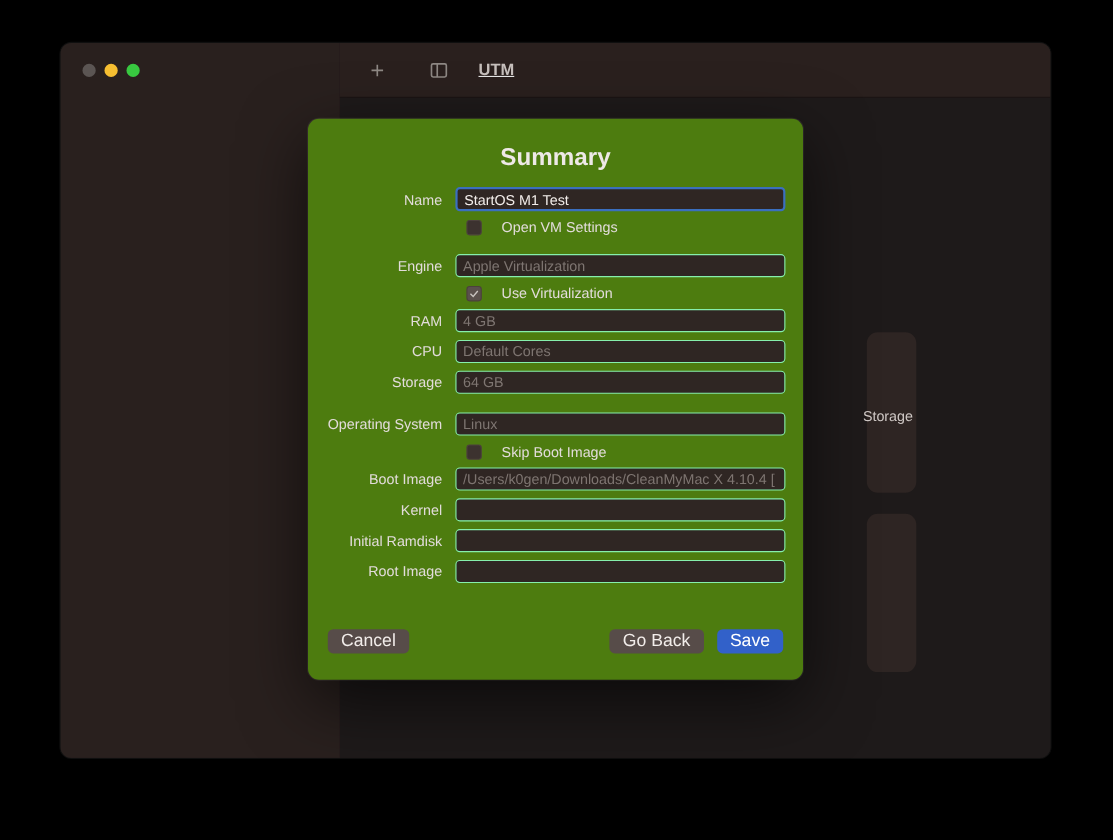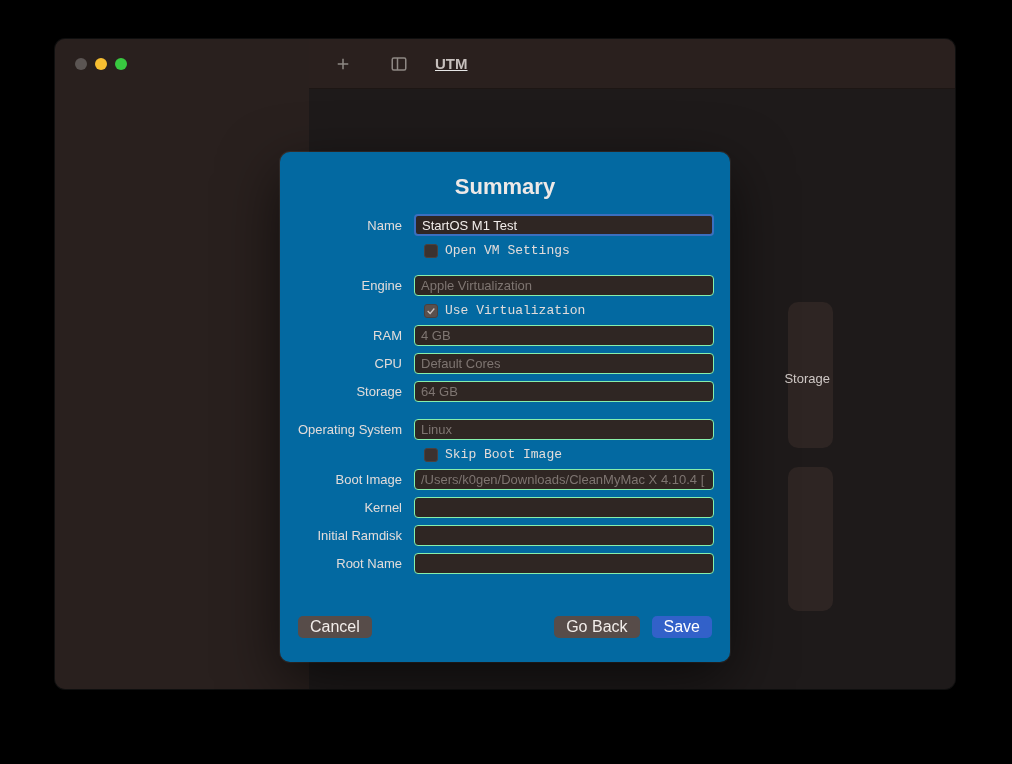--- a/index.html
+++ b/index.html
@@ -102,26 +102,25 @@
     }
     .gallery-card.one { top: 213px; height: 146px; }
     .gallery-card.two { top: 378px; height: 144px; }
 
     .sheet {
       position: absolute;
       left: 280px;
       top: 108px;
       width: 450px;
       height: 510px;
-      background: #0369a1;
+      background: #4d7c0f;
       border-radius: 10px;
       box-shadow: 0 20px 60px rgba(0,0,0,0.6), 0 0 0 1px rgba(255,255,255,0.08);
       display: flex;
       flex-direction: column;
-      margin-top: 44px;
     }
     .sheet-title {
       font-size: 22px;
       font-weight: 600;
       text-align: center;
       padding: 22px 0 14px;
       color: #EEE9E7;
     }
     .sheet-body {
       flex: 1;
@@ -156,24 +155,23 @@
     }
     input.field.active {
       color: #F2EDEA;
       border: 2px solid #3B6FBF;
       background: #2F2623;
       height: 22px;
     }
     .checkbox-row {
       display: flex;
       align-items: center;
-      gap: 7px;
+      gap: 18px;
       padding-left: 128px;
       margin-bottom: 7px;
-      font-family: Liberation Mono, monospace;
     }
     .checkbox {
       width: 14px;
       height: 14px;
       border-radius: 3px;
       background: #3C322F;
       border: 1px solid #4C403D;
       display: flex;
       align-items: center;
       justify-content: center;
@@ -317,21 +315,21 @@
       <div class="label">Kernel</div>
       <div class="value"><input class="field" readonly="" value="" style=""></div>
     </div>
 
     <div class="row">
       <div class="label">Initial Ramdisk</div>
       <div class="value"><input class="field" readonly="" value="" style=""></div>
     </div>
 
     <div class="row">
-      <div class="label">Root Name</div>
+      <div class="label">Root Image</div>
       <div class="value"><input class="field" readonly="" value="" style=""></div>
     </div>
 
   </div>
   <div class="sheet-footer">
     <button class="btn">Cancel</button>
     <div class="footer-spacer"></div>
     <div class="footer-right">
       <button class="btn">Go Back</button>
       <button class="btn primary">Save</button>

